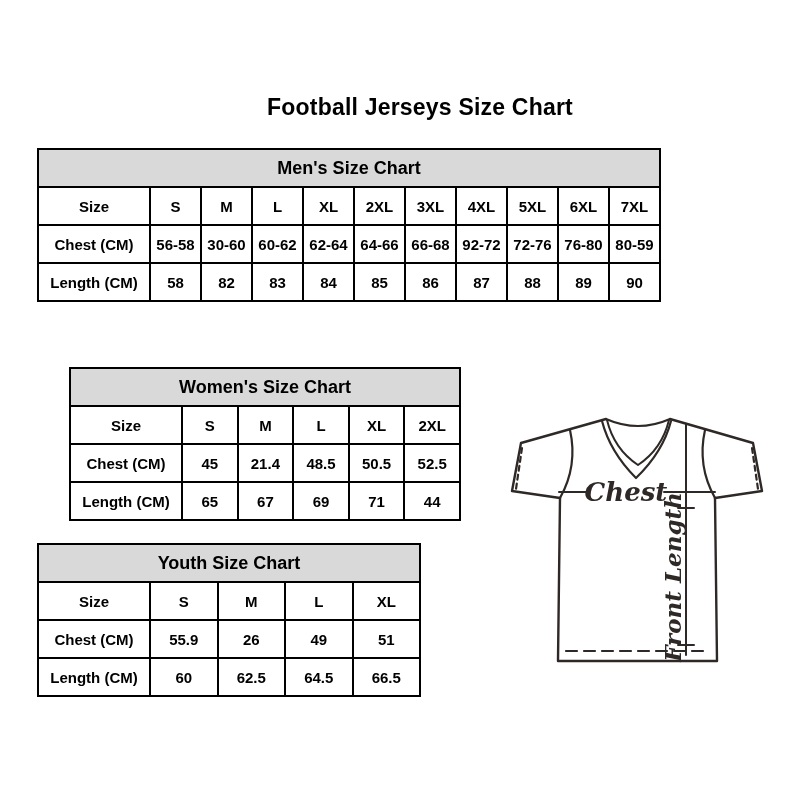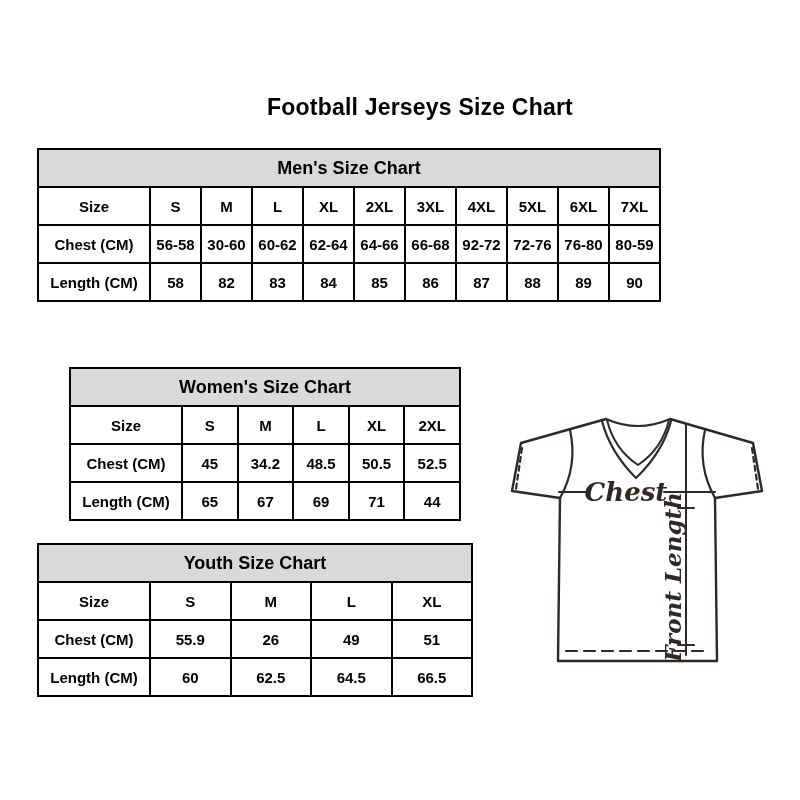--- a/index.html
+++ b/index.html
@@ -45,21 +45,21 @@
     white-space: nowrap;
   }
   table.size-table td.tbl-head {
     background: #d9d9d9;
     font-size: 18px;
     height: 36px;
   }
   table.size-table col:first-child { width: 112px; }
   #mens-table   { left: 37px; top: 148px; width: 624px; }
   #womens-table { left: 37px; top: 367px; width: 392px; margin-left: 32px; }
-  #youth-table  { left: 37px; top: 543px; width: 436px; padding-left: 16px; }
+  #youth-table  { left: 37px; top: 543px; width: 384px; padding-left: 16px; }
   #jersey-diagram {
     position: absolute;
     left: 498px;
     top: 394px;
   }
   .jersey-label {
     font-family: "DejaVu Serif", serif;
     font-style: italic;
     font-weight: bold;
     fill: #2e2826;
@@ -149,21 +149,21 @@
           <td>Size</td>
           <td>S</td>
           <td>M</td>
           <td>L</td>
           <td>XL</td>
           <td>2XL</td>
         </tr>
         <tr>
           <td>Chest (CM)</td>
           <td>45</td>
-          <td>34.2</td>
+          <td>21.4</td>
           <td>48.5</td>
           <td>50.5</td>
           <td>52.5</td>
         </tr>
         <tr>
           <td>Length (CM)</td>
           <td>65</td>
           <td>67</td>
           <td>69</td>
           <td>71</td>

